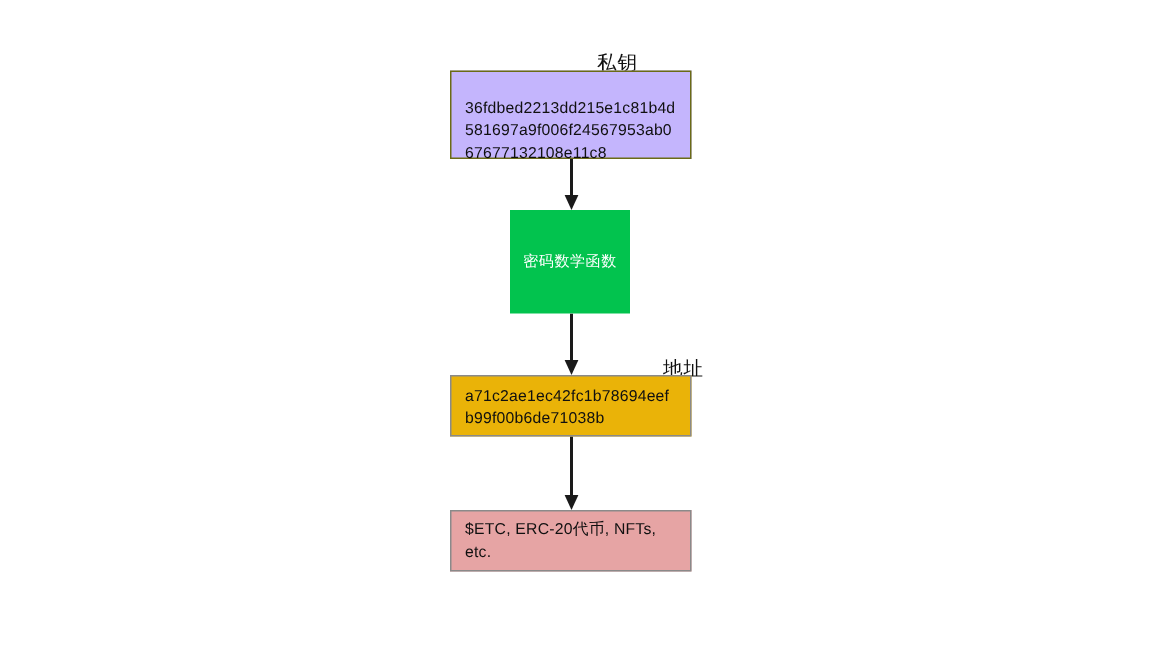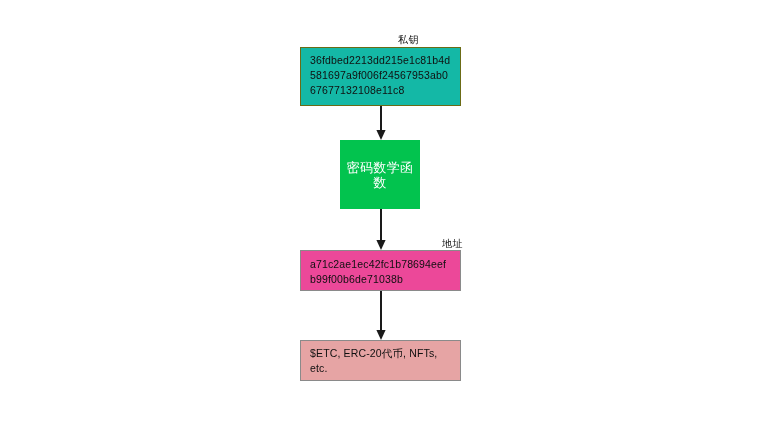--- a/index.html
+++ b/index.html
@@ -36,54 +36,54 @@
     word-break: break-all;
     white-space: pre-wrap;
   }
 
   
   #node-private-key {
     left: 300px;
     top: 47px;
     width: 161px;
     height: 59px;
-    background: #14b8a6;
+    background: #c4b5fd;
     border: 1.4px solid #6b6b16;
-    padding: 5px 9px;
+    padding: 17px 9px;
     align-items: flex-start;
   }
   #node-private-key .node-text {
     color: #101010;
   }
 
   
   #node-crypto-function {
     left: 340px;
     top: 140px;
     width: 80px;
     height: 69px;
     background: #02c34e;
     border: none;
     justify-content: center;
   }
   #node-crypto-function .node-text {
     color: #ffffff;
-    font-size: 13px;
+    font-size: 10px;
     text-align: center;
     width: 100%;
     letter-spacing: 0.4px;
   }
 
   
   #node-address {
     left: 300px;
     top: 250px;
     width: 161px;
     height: 41px;
-    background: #ec4899;
+    background: #eab308;
     border: 1.1px solid #8a8a8a;
     padding: 6px 9px;
     align-items: flex-start;
   }
   #node-address .node-text {
     color: #101010;
   }
 
   
   #node-crypto-assets {
@@ -96,21 +96,21 @@
     padding: 6px 9px;
   }
   #node-crypto-assets .node-text {
     color: #101010;
     word-break: normal;
   }
 
   
   .node-label {
     position: absolute;
-    font-size: 10px;
+    font-size: 13px;
     color: #101010;
     letter-spacing: 0.6px;
     white-space: nowrap;
   }
   #label-private-key  { left: 398px; top: 33px; }
   #label-address      { left: 400px; top: 237px; margin-left: 42px; }
   #label-crypto-assets{ left: 398px; top: 344px; }
 
   
   .arrow {

